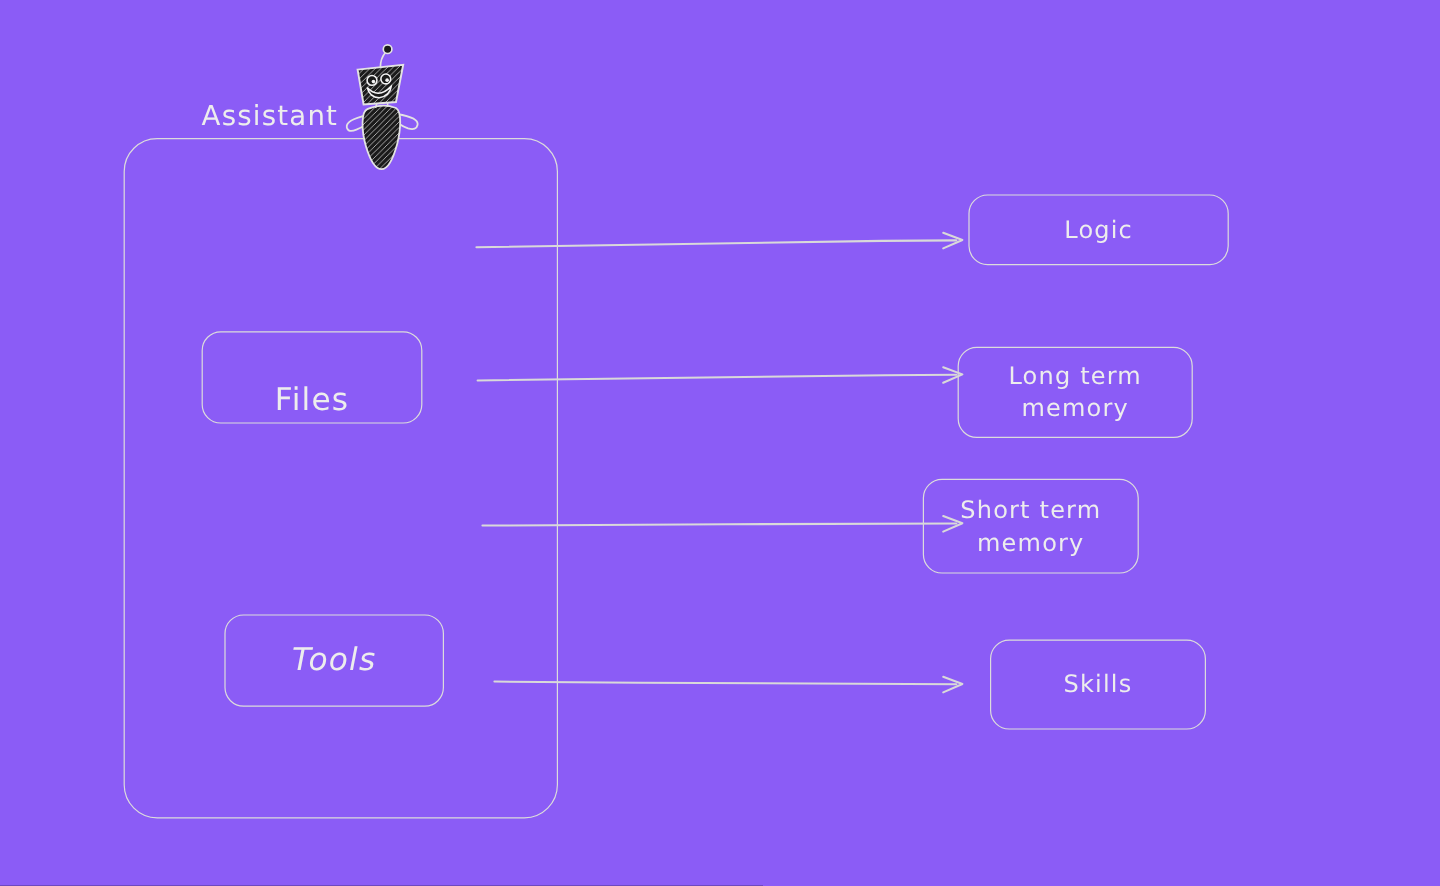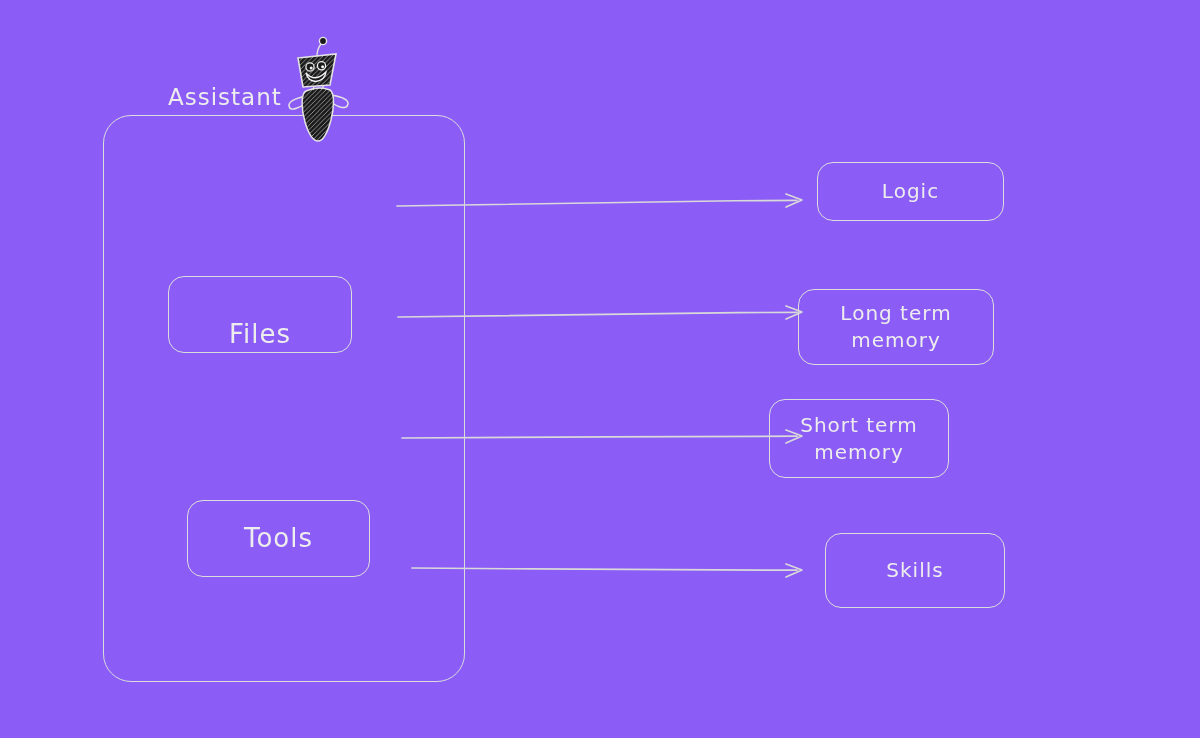--- a/index.html
+++ b/index.html
@@ -47,22 +47,22 @@
     color:#ededed;
     letter-spacing:1px;
     z-index:2;
     line-height:1.35;
   }
   .node.src{font-size:26px;}
   .node.dst{font-size:20px;padding:0 24px;box-sizing:border-box;}
   #n-model  {left:194px;top:180px;width:167px;height:63px;}
   #n-files  {left:168px;top:276px;width:182px;height:75px;align-items:flex-end;}
   #n-threads{left:187px;top:400px;width:181px;height:76px;}
-  #n-tools  {left:187px;top:500px;width:181px;height:75px;}
-  #t-logic  {left:807px;top:162px;width:187px;height:59px;margin-left:10px;}
+  #n-tools  {left:187px;top:512px;width:181px;height:75px;font-style:italic;}
+  #t-logic  {left:807px;top:162px;width:217px;height:59px;}
   #t-ltm    {left:798px;top:269px;width:196px;height:76px;margin-top:20px;}
   #t-stm    {left:769px;top:399px;width:180px;height:79px;}
   #t-skills {left:807px;top:533px;width:180px;height:75px;margin-left:18px;}
   .edges{
     position:absolute;
     left:0;top:0;width:1200px;height:738px;
     z-index:2;
     pointer-events:none;
   }
   .edges path{

